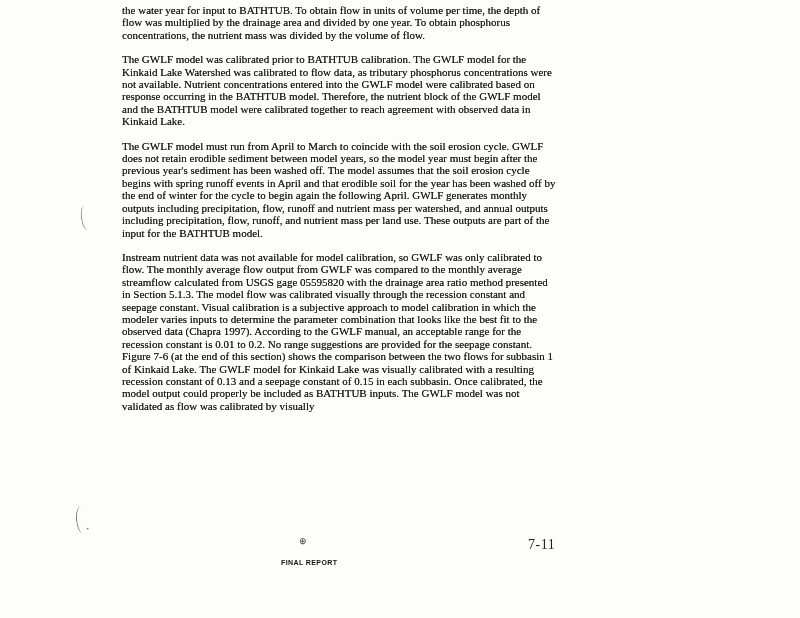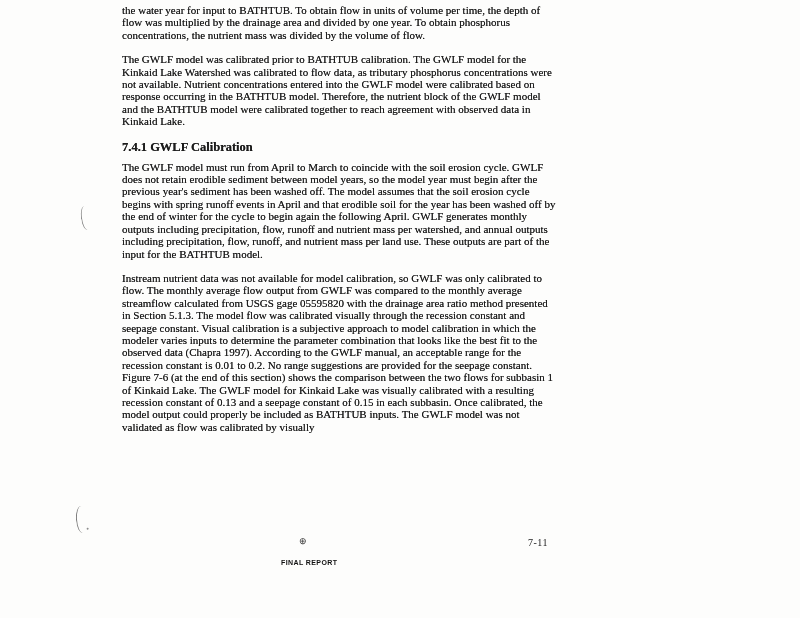--- a/index.html
+++ b/index.html
@@ -42,21 +42,21 @@
     position: absolute;
     left: 299px;
     top: 536px;
     font-size: 9px;
     color: #333;
   }
   .page-number {
     position: absolute;
     left: 528px;
     top: 537px;
-    font-size: 10px;
+    font-size: 14px;
     color: #222;
     letter-spacing: 0.5px;
   }
   .footer-label {
     position: absolute;
     left: 281px;
     top: 559px;
     font-size: 7px;
     font-weight: bold;
     letter-spacing: 0.4px;
@@ -98,21 +98,20 @@
 <body>
 
 <div class="screen">
 
   <div class="content">
     <p class="body-text">the water year for input to BATHTUB. To obtain flow in units of volume per time, the depth of flow was multiplied by the drainage area and divided by one year. To obtain phosphorus concentrations, the nutrient mass was divided by the volume of flow.</p>
 
 
     <p class="body-text">The GWLF model was calibrated prior to BATHTUB calibration. The GWLF model for the Kinkaid Lake Watershed was calibrated to flow data, as tributary phosphorus concentrations were not available. Nutrient concentrations entered into the GWLF model were calibrated based on response occurring in the BATHTUB model. Therefore, the nutrient block of the GWLF model and the BATHTUB model were calibrated together to reach agreement with observed data in Kinkaid Lake.</p>
 
-    <h2 class="subsection-heading">7.4.1 GWLF Calibration</h2>
 
     <p class="body-text">The GWLF model must run from April to March to coincide with the soil erosion cycle. GWLF does not retain erodible sediment between model years, so the model year must begin after the previous year's sediment has been washed off. The model assumes that the soil erosion cycle begins with spring runoff events in April and that erodible soil for the year has been washed off by the end of winter for the cycle to begin again the following April. GWLF generates monthly outputs including precipitation, flow, runoff and nutrient mass per watershed, and annual outputs including precipitation, flow, runoff, and nutrient mass per land use. These outputs are part of the input for the BATHTUB model.</p>
 
     <p class="body-text">Instream nutrient data was not available for model calibration, so GWLF was only calibrated to flow. The monthly average flow output from GWLF was compared to the monthly average streamflow calculated from USGS gage 05595820 with the drainage area ratio method presented in Section 5.1.3. The model flow was calibrated visually through the recession constant and seepage constant. Visual calibration is a subjective approach to model calibration in which the modeler varies inputs to determine the parameter combination that looks like the best fit to the observed data (Chapra 1997). According to the GWLF manual, an acceptable range for the recession constant is 0.01 to 0.2. No range suggestions are provided for the seepage constant. Figure 7-6 (at the end of this section) shows the comparison between the two flows for subbasin 1 of Kinkaid Lake. The GWLF model for Kinkaid Lake was visually calibrated with a resulting recession constant of 0.13 and a seepage constant of 0.15 in each subbasin. Once calibrated, the model output could properly be included as BATHTUB inputs. The GWLF model was not validated as flow was calibrated by visually</p>
   </div>
 
   <span class="stamp">⊕</span>
 
   <span class="page-number">7-11</span>
 

